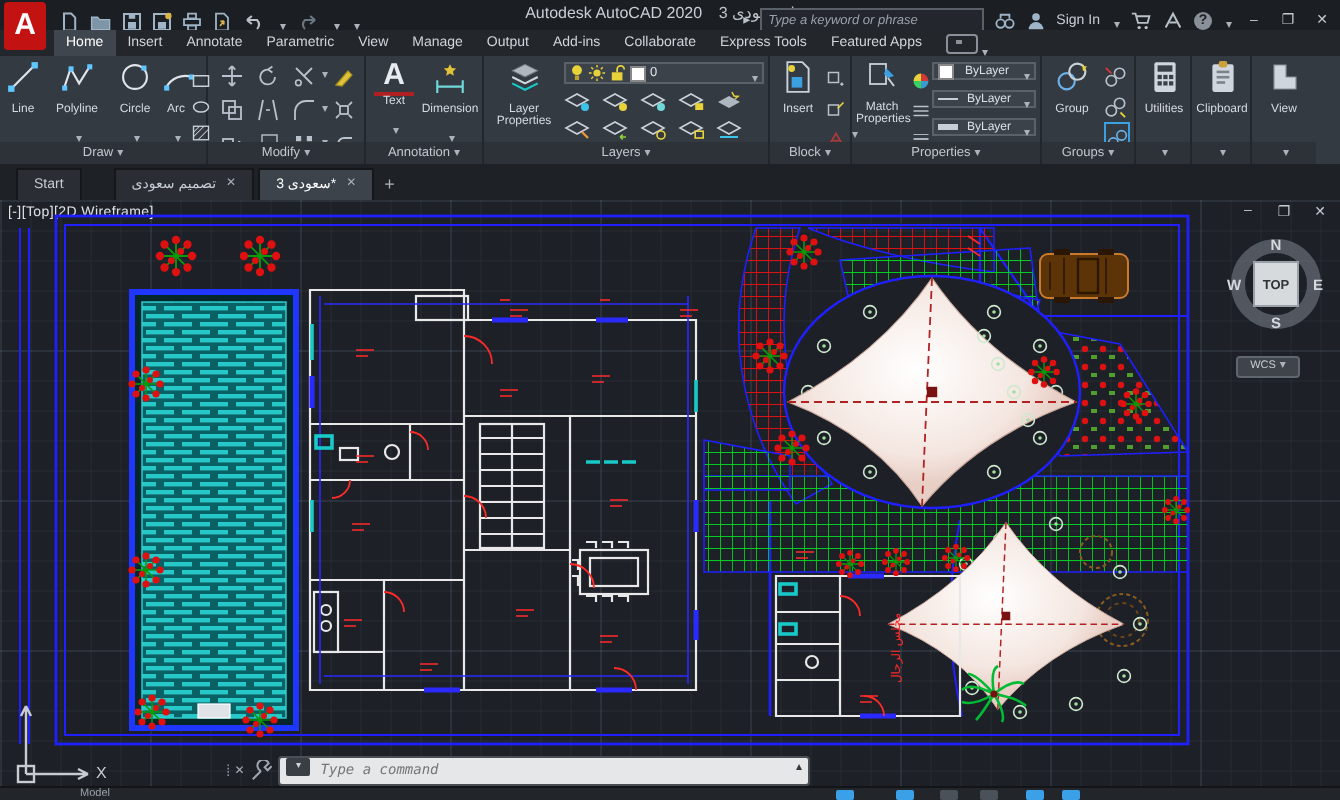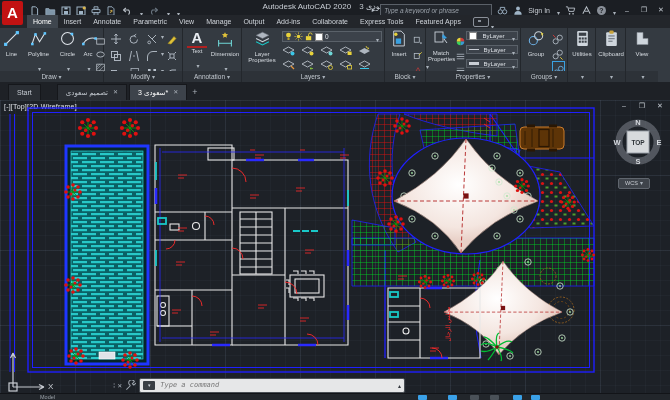--- a/index.html
+++ b/index.html
@@ -67,21 +67,21 @@
   #vplabel{left:4px;top:3px;font-size:7px;color:#dfe3e8;letter-spacing:0.2px;}
   #wincontrols{right:4px;top:2px;display:flex;gap:6px;}
   #viewcube{right:6px;top:16px;width:52px;height:52px;}
   #viewcube text{font-family:"Liberation Sans",sans-serif;}
   #wcs{right:20px;top:78px;width:30px;height:9px;background:#3f444b;border:1px solid #60666e;
        border-radius:2px;font-size:5.5px;color:#c8ccd2;text-align:center;line-height:9px;}
   
   #cmdbar{left:113px;top:277px;width:292px;height:16px;display:flex;align-items:center;gap:3px;}
   .handle{color:#8a9099;font-size:8px;letter-spacing:-1px;}
   #cmdfield{position:relative;flex:1;height:13px;background:#e6e7e8;border:1px solid #4a4f55;border-radius:2px;
-            display:flex;align-items:center;}
+            display:flex;}
   #cmdchip{width:12px;height:9px;background:#3a3f45;margin:0 3px;border-radius:1px;color:#cfd4da;
            font-size:5px;text-align:center;line-height:9px;}
   #cmdinput{flex:1;border:none;background:transparent;font-size:7px;font-style:italic;color:#555;
             font-family:"DejaVu Sans Mono",monospace;outline:none;}
   #cmdarrow{color:#33383e;font-size:6px;margin-right:3px;}
   
   #statusbar{left:0;top:393px;width:670px;height:7px;background:#22262b;border-top:1px solid #121418;}
   #statusbar .model{position:absolute;left:40px;top:0px;font-size:5.5px;color:#9aa1a9;}
   .toggle{position:absolute;top:1px;width:9px;height:5px;background:#3aa1e8;border-radius:1px;}
   .toggle.off{background:#4a5158;}

